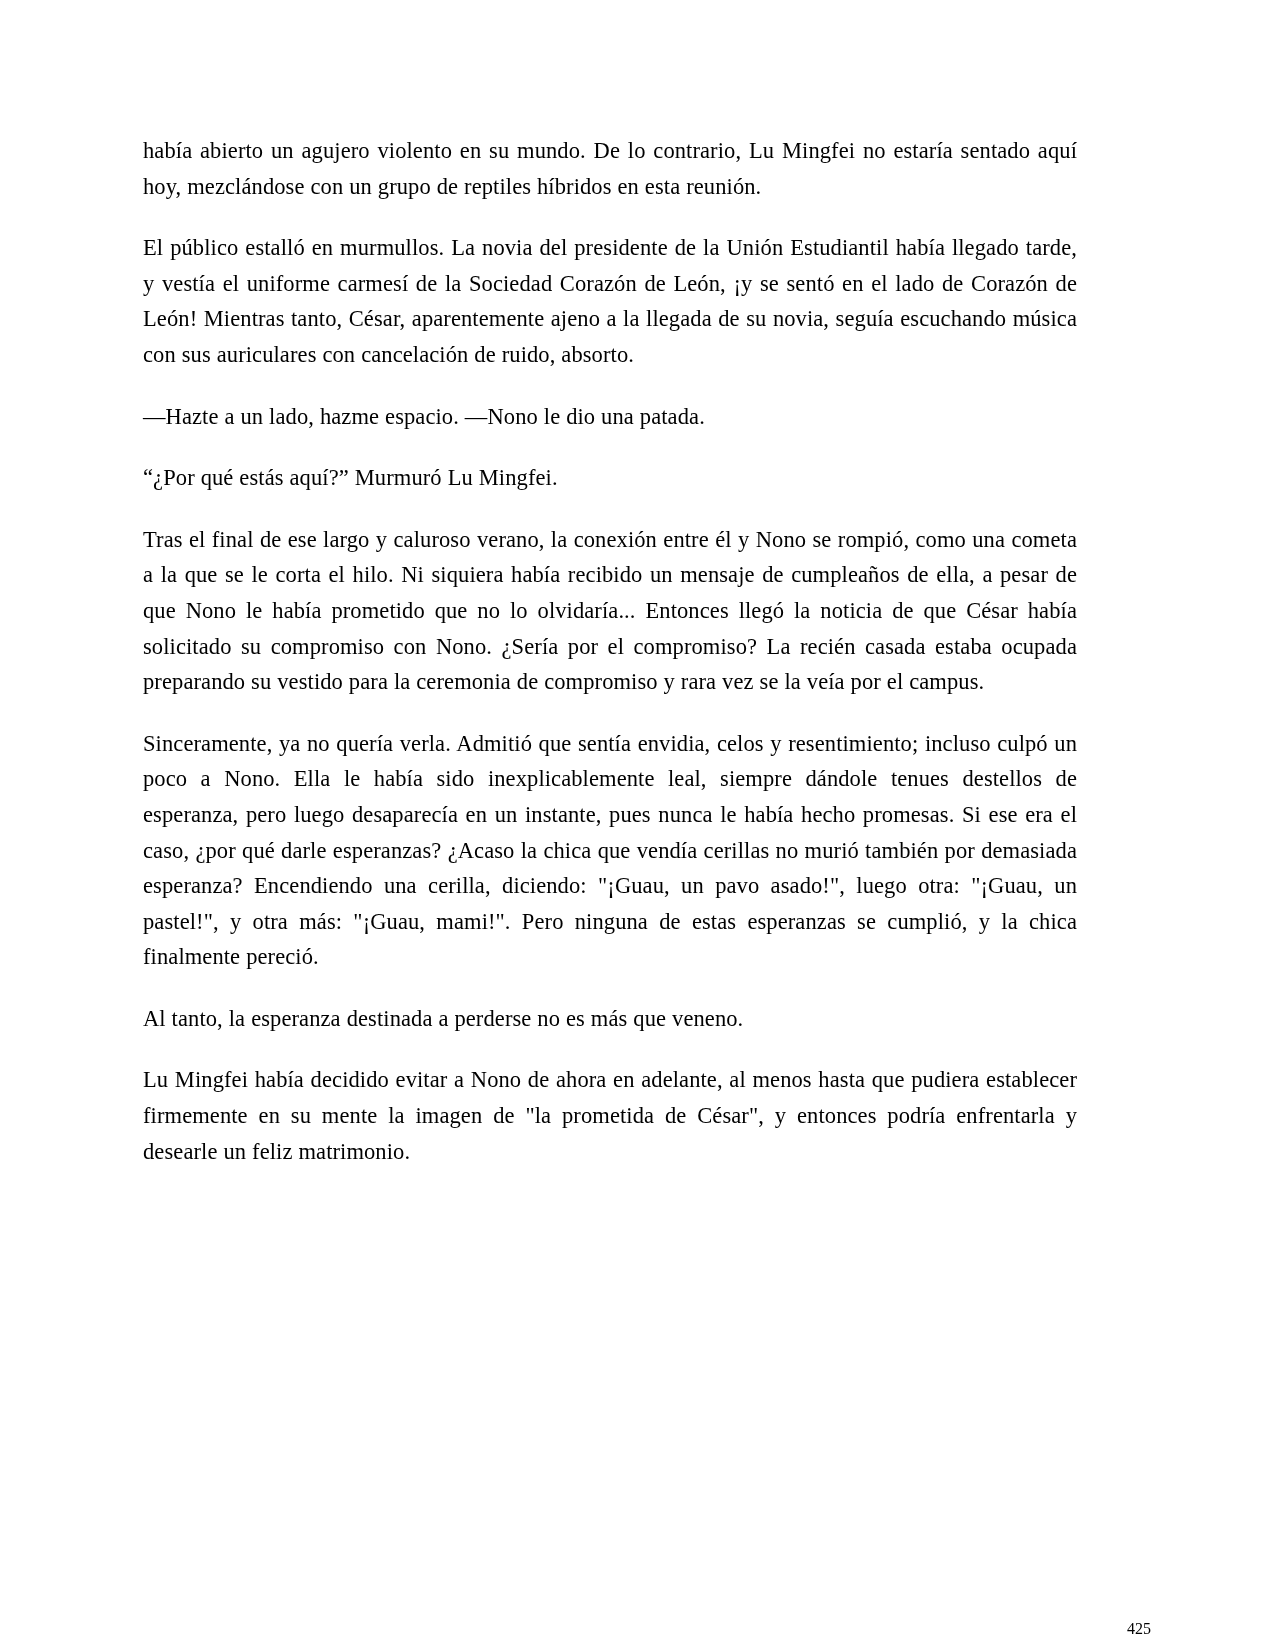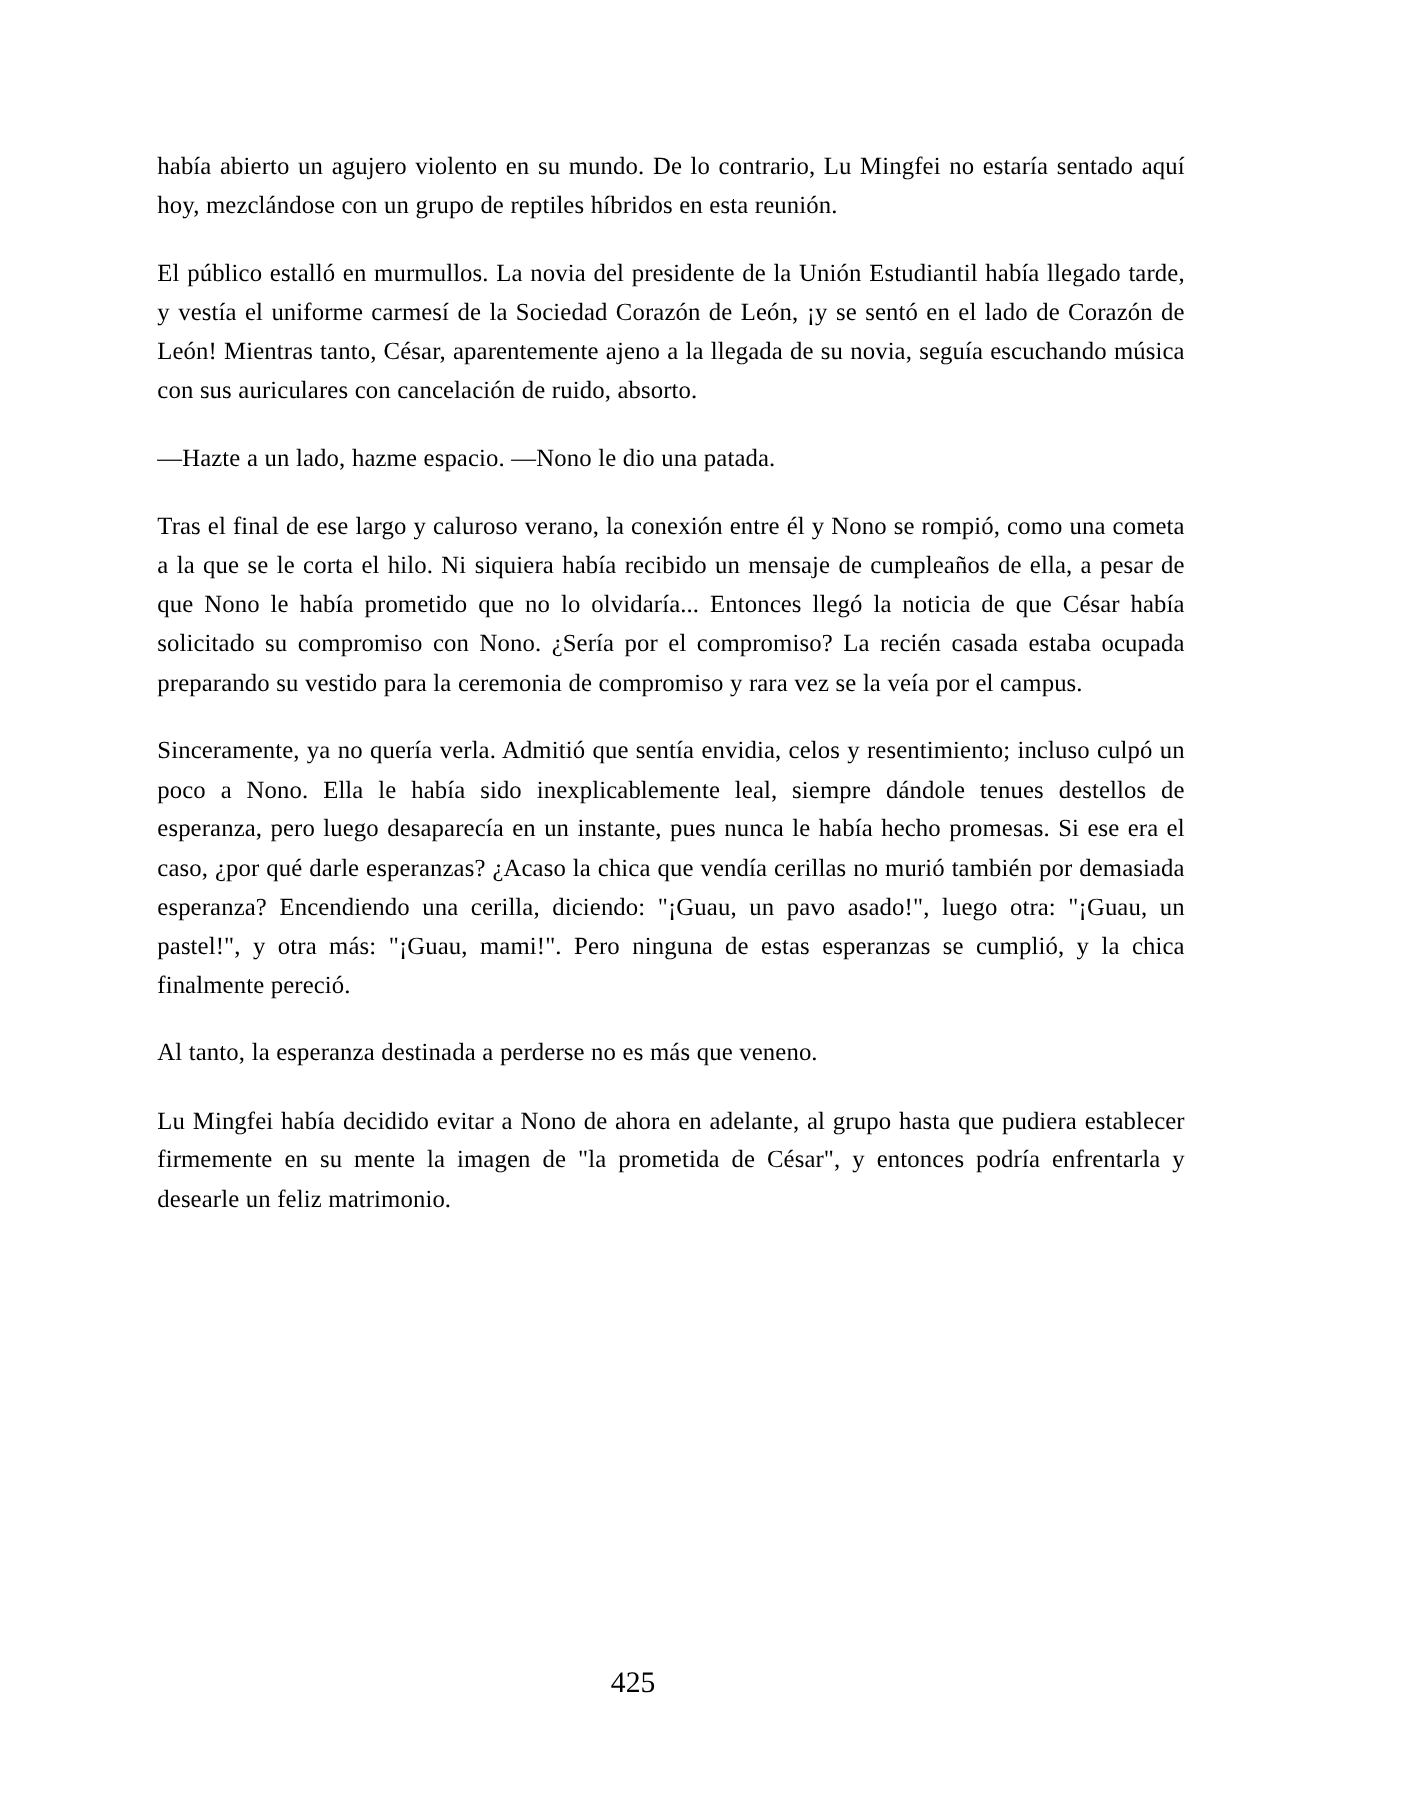--- a/index.html
+++ b/index.html
@@ -36,36 +36,37 @@
     letter-spacing: 0.1px;
     word-spacing: 0.2px;
   }
   .para:last-child {
     margin-bottom: 0;
   }
   .page-number {
     position: absolute;
     left: 0;
     right: 0;
-    top: 1516px;
-    text-align: center;
-    font-size: 27px;
+    top: 1616px;
+    text-align: right;
+    font-size: 16px;
     line-height: 26px;
   }
 </style>
 </head>
 <body>
 
 <div class="page">
 
   <div class="text-block">
     <p class="para">había abierto un agujero violento en su mundo. De lo contrario, Lu Mingfei no estaría sentado aquí hoy, mezclándose con un grupo de reptiles híbridos en esta reunión.</p>
     <p class="para">El público estalló en murmullos. La novia del presidente de la Unión Estudiantil había llegado tarde, y vestía el uniforme carmesí de la Sociedad Corazón de León, ¡y se sentó en el lado de Corazón de León! Mientras tanto, César, aparentemente ajeno a la llegada de su novia, seguía escuchando música con sus auriculares con cancelación de ruido, absorto.</p>
     <p class="para">—Hazte a un lado, hazme espacio. —Nono le dio una patada.</p>
+    <p class="para">“¿Por qué estás aquí?” Murmuró Lu Mingfei.</p>
     <p class="para">Tras el final de ese largo y caluroso verano, la conexión entre él y Nono se rompió, como una cometa a la que se le corta el hilo. Ni siquiera había recibido un mensaje de cumpleaños de ella, a pesar de que Nono le había prometido que no lo olvidaría... Entonces llegó la noticia de que César había solicitado su compromiso con Nono. ¿Sería por el compromiso? La recién casada estaba ocupada preparando su vestido para la ceremonia de compromiso y rara vez se la veía por el campus.</p>
     <p class="para">Sinceramente, ya no quería verla. Admitió que sentía envidia, celos y resentimiento; incluso culpó un poco a Nono. Ella le había sido inexplicablemente leal, siempre dándole tenues destellos de esperanza, pero luego desaparecía en un instante, pues nunca le había hecho promesas. Si ese era el caso, ¿por qué darle esperanzas? ¿Acaso la chica que vendía cerillas no murió también por demasiada esperanza? Encendiendo una cerilla, diciendo: "¡Guau, un pavo asado!", luego otra: "¡Guau, un pastel!", y otra más: "¡Guau, mami!". Pero ninguna de estas esperanzas se cumplió, y la chica finalmente pereció.</p>
     <p class="para">Al tanto, la esperanza destinada a perderse no es más que veneno.</p>
-    <p class="para">Lu Mingfei había decidido evitar a Nono de ahora en adelante, al grupo hasta que pudiera establecer firmemente en su mente la imagen de "la prometida de César", y entonces podría enfrentarla y desearle un feliz matrimonio.</p>
+    <p class="para">Lu Mingfei había decidido evitar a Nono de ahora en adelante, al menos hasta que pudiera establecer firmemente en su mente la imagen de "la prometida de César", y entonces podría enfrentarla y desearle un feliz matrimonio.</p>
   </div>
 
   <div class="page-number">425</div>
 
 </div>
 
 </body></html>

